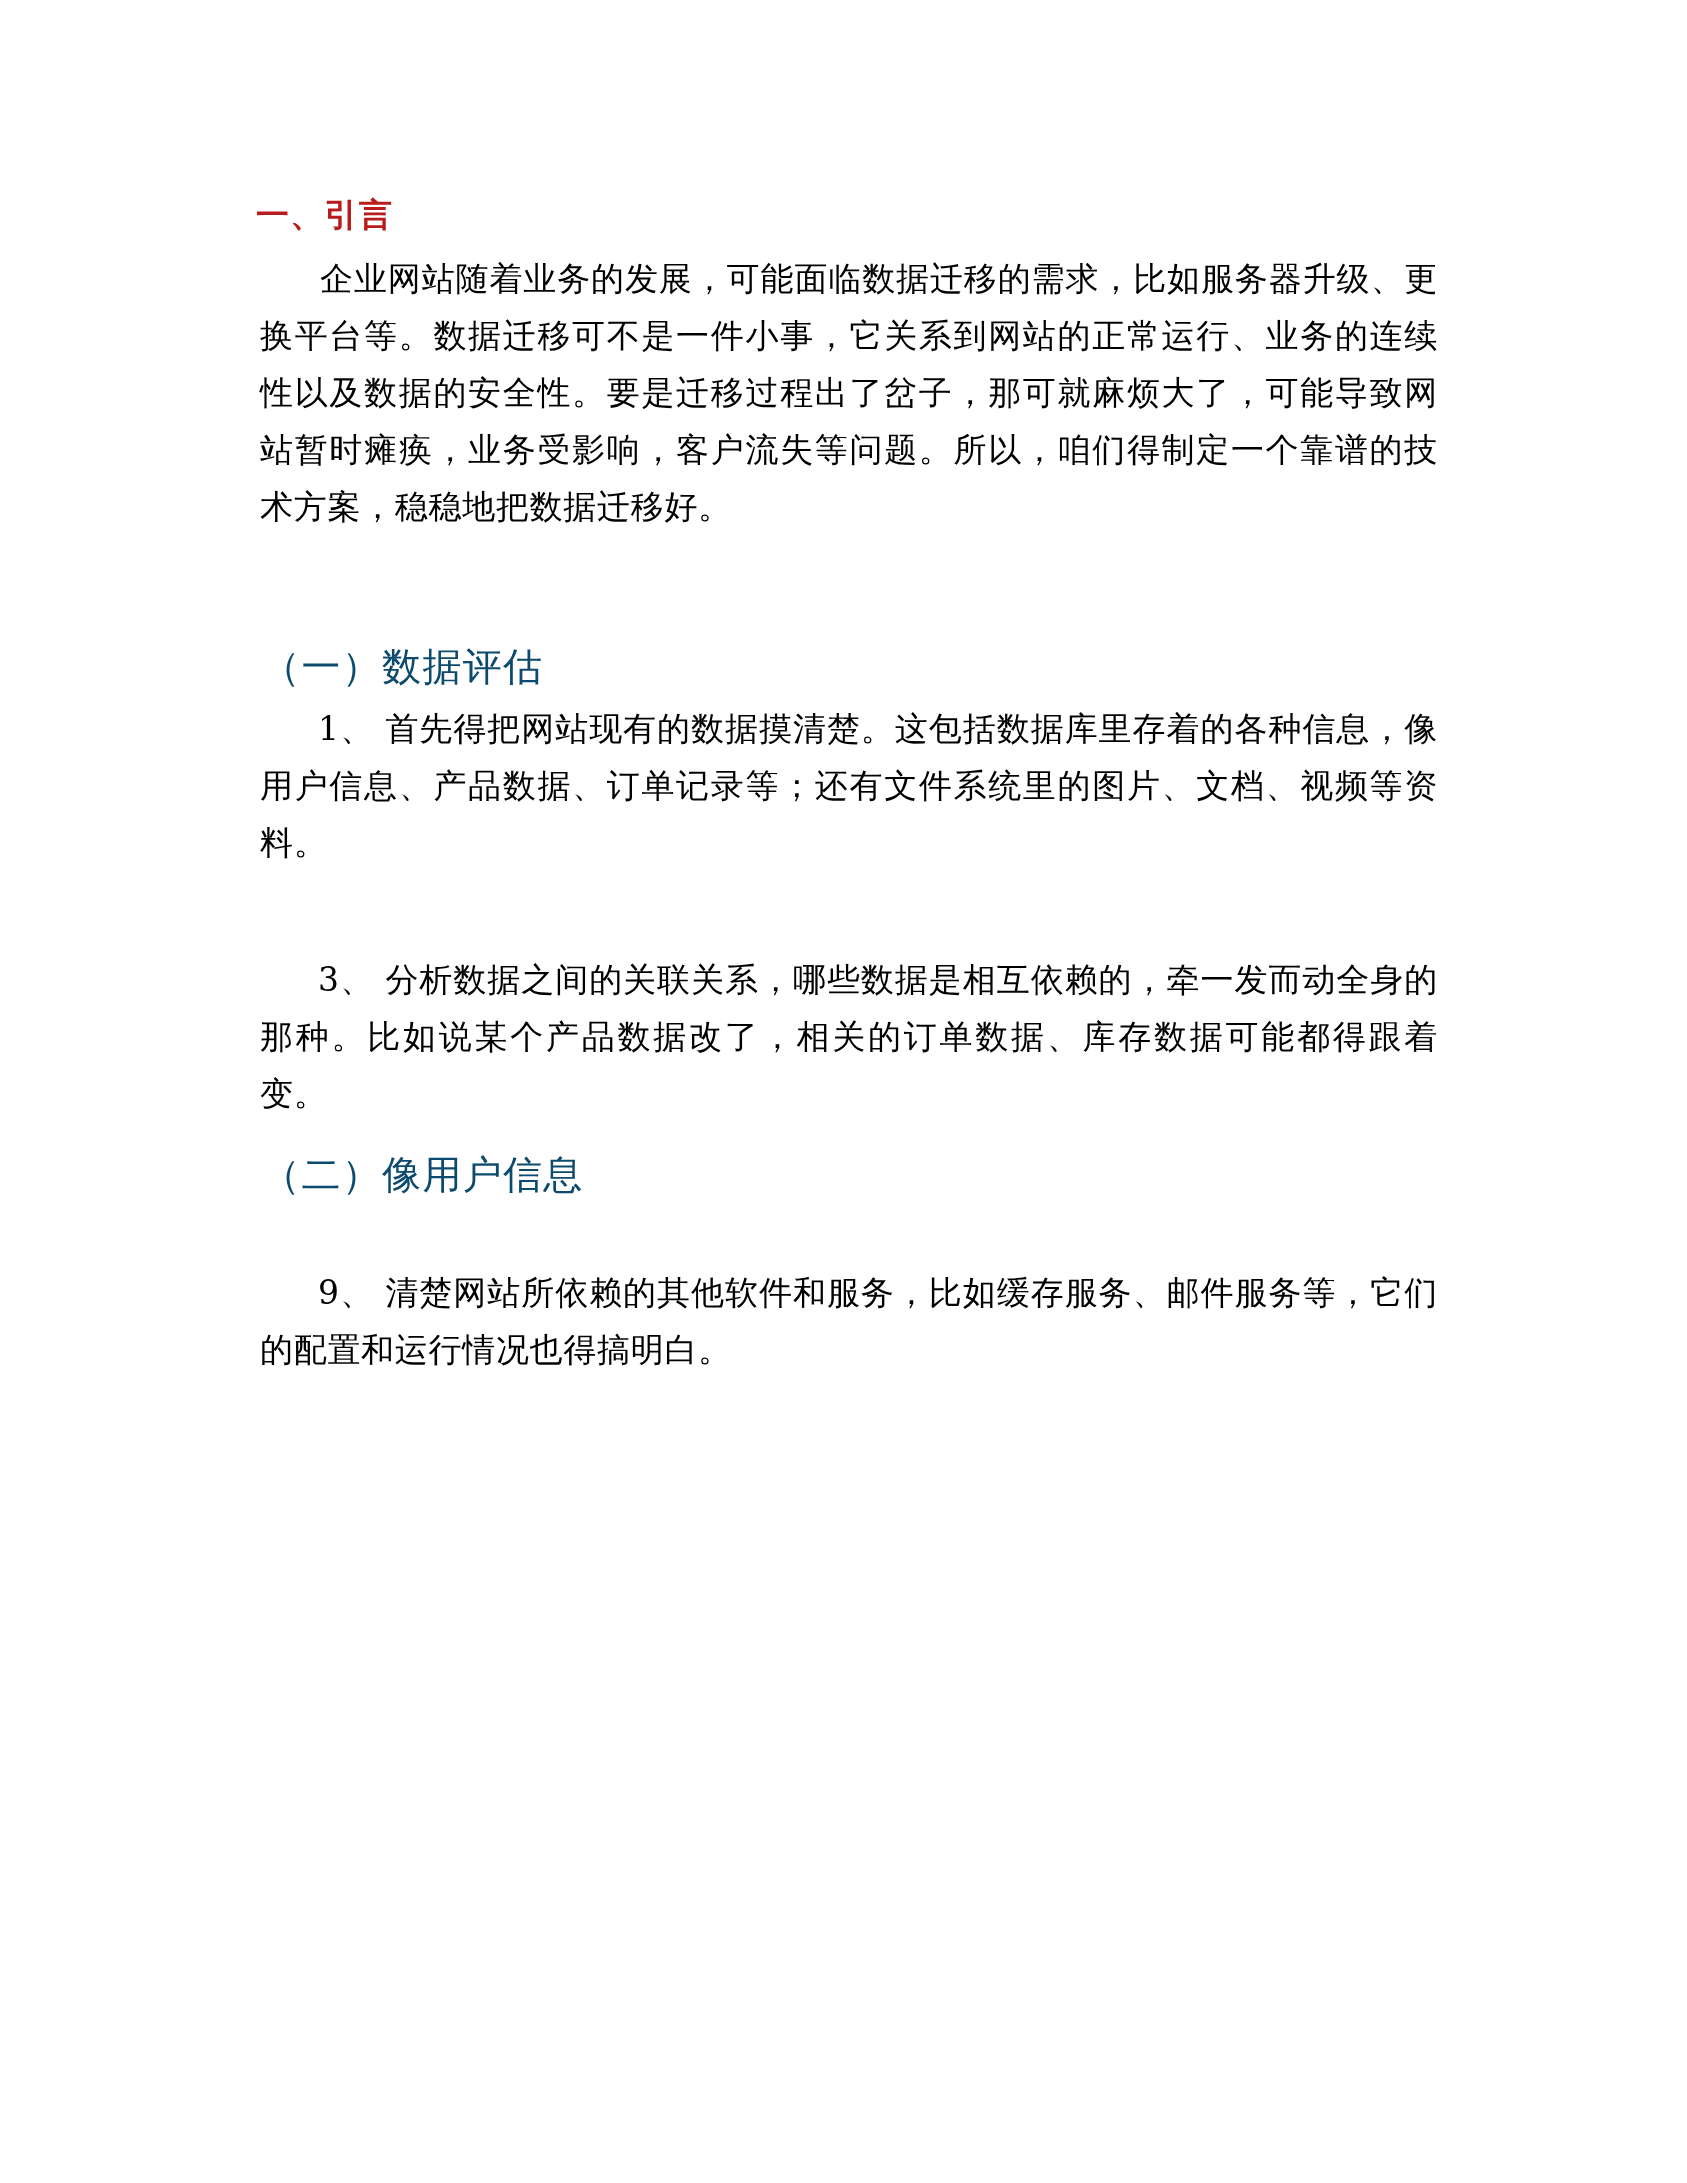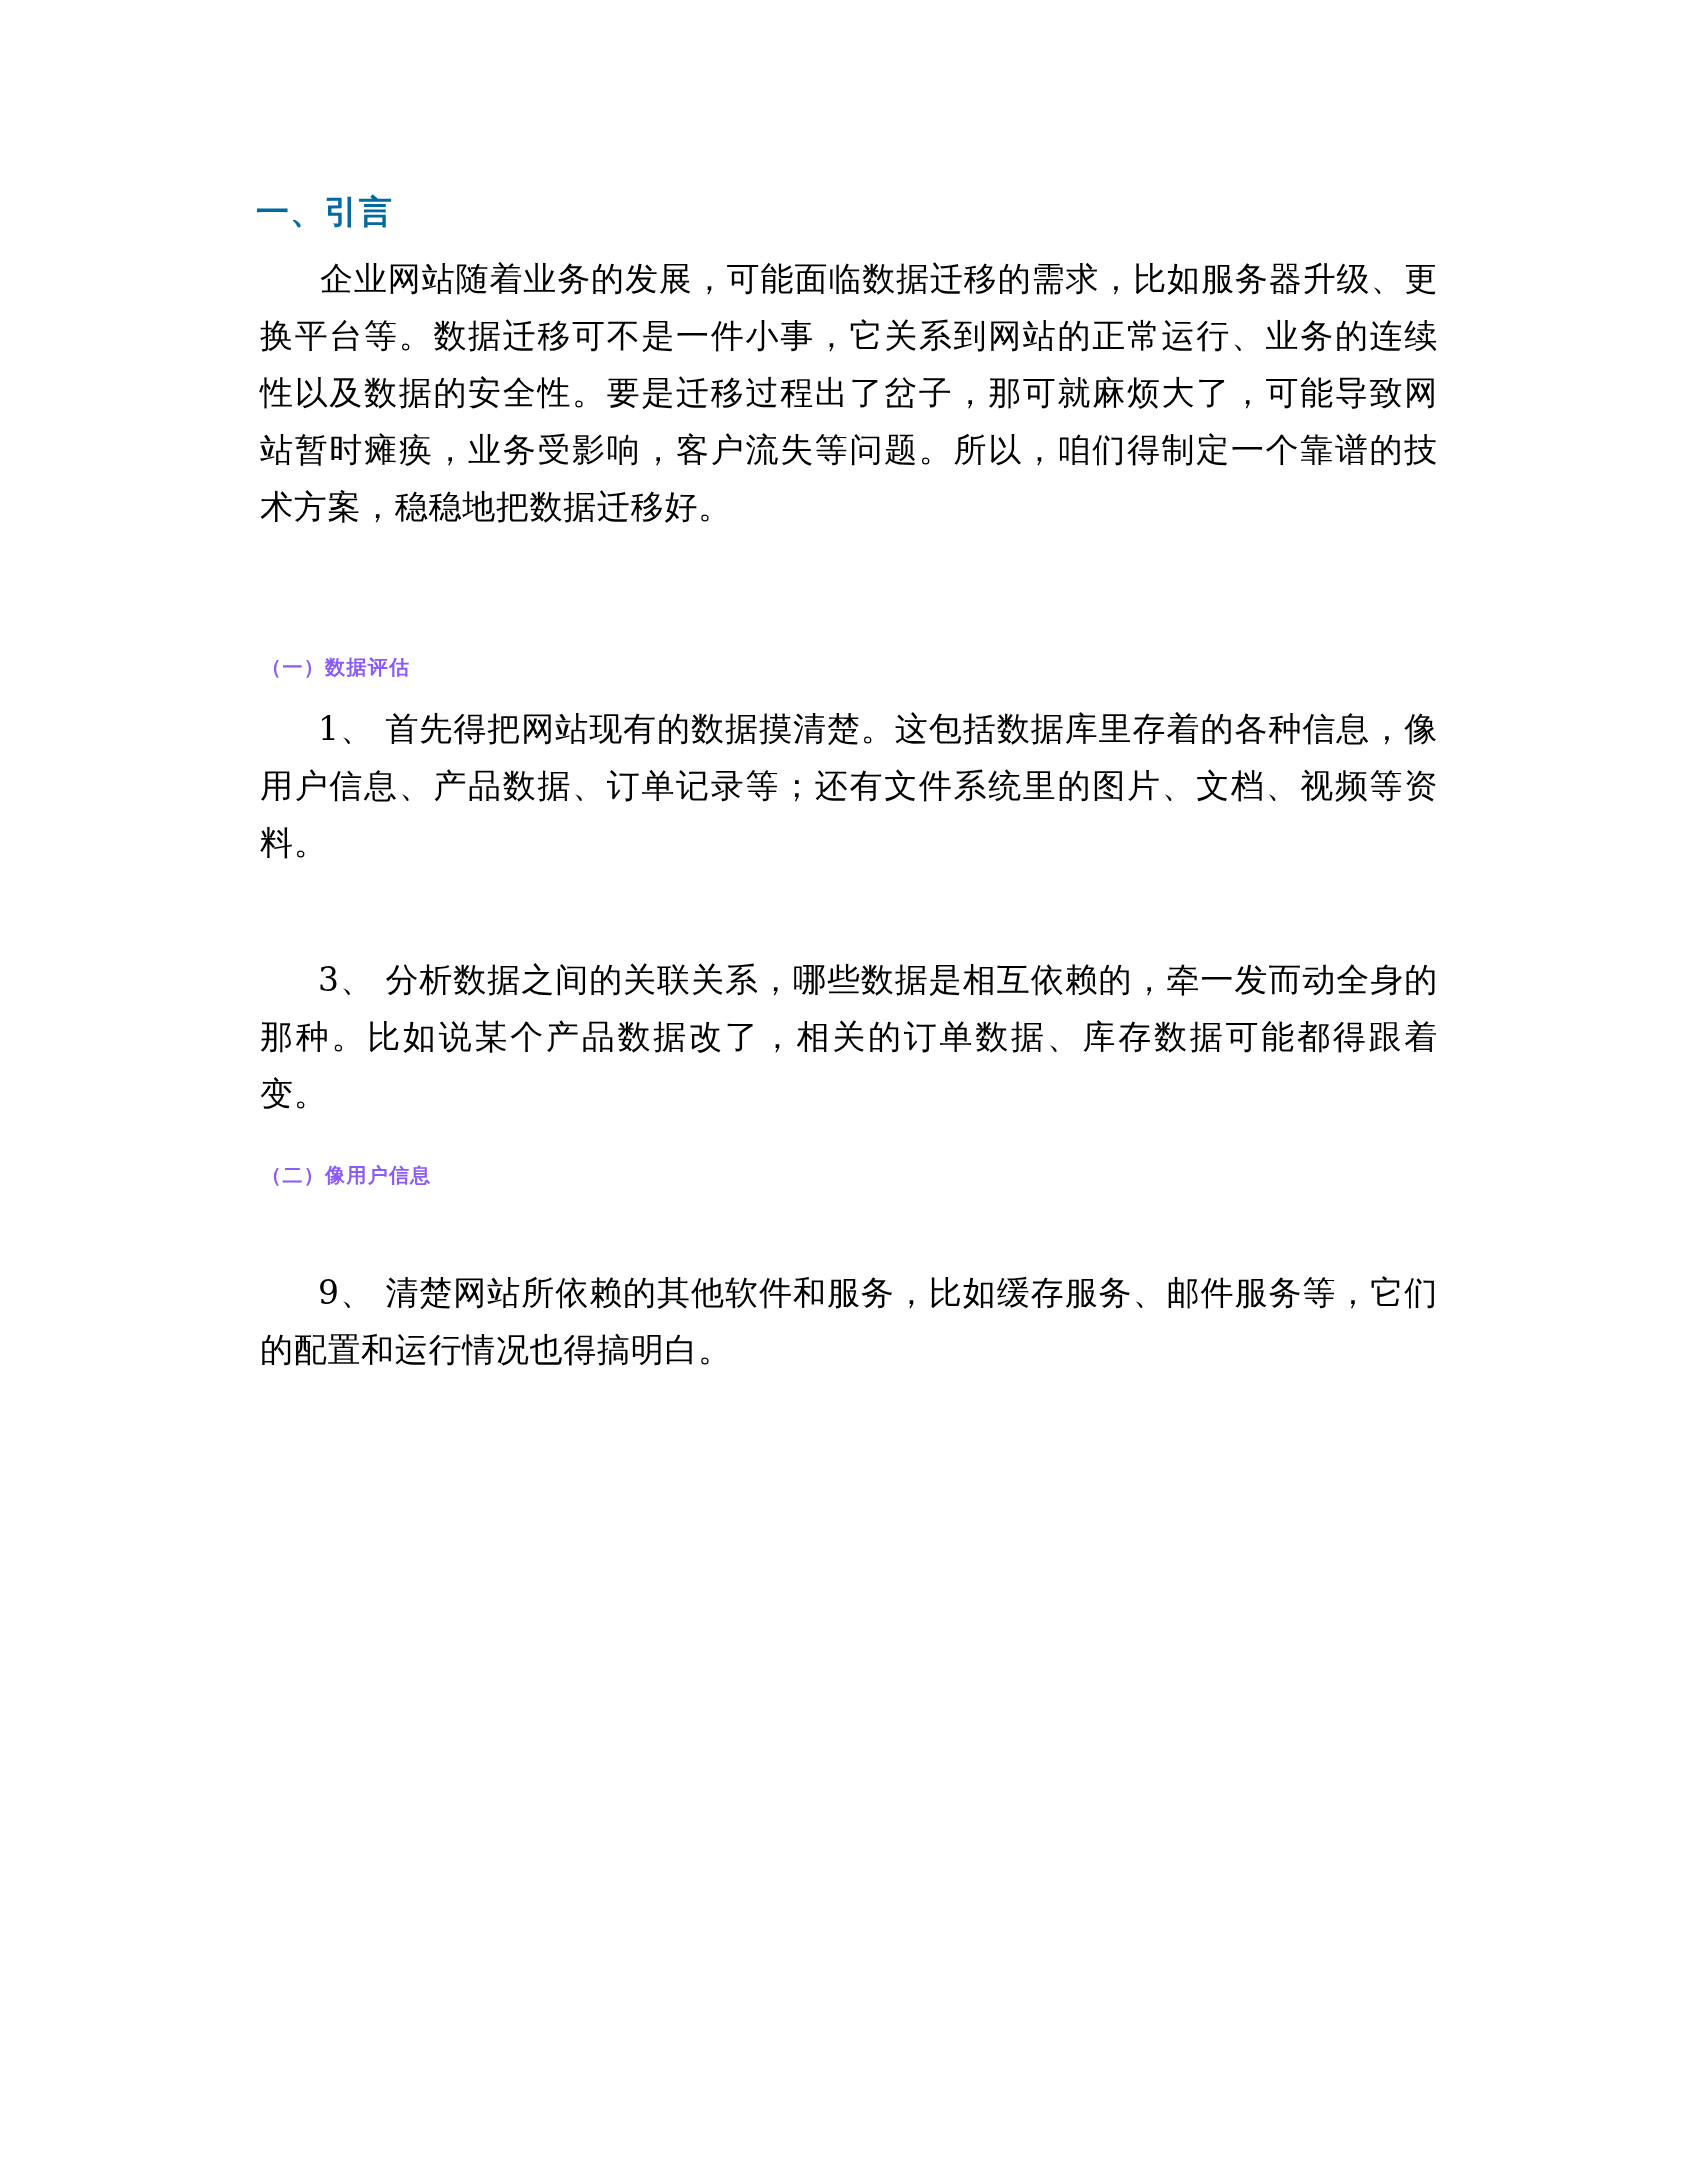--- a/index.html
+++ b/index.html
@@ -1,22 +1,22 @@
 <!DOCTYPE html>
 <html style="font-size:10.6px"><head>
 <meta charset="utf-8">
 <style>
   html, body { margin: 0; padding: 0; background: #ffffff; }
   body { width: 1687px; height: 2183px; position: relative; overflow: hidden;
          font-family: "DejaVu Serif", "Liberation Serif", serif; color: #000; }
   .page { position: absolute; left: 248px; top: 192px; width: 1191px; }
-  .h1 { font-family: Liberation Mono, monospace; font-weight: bold;
-        color: #0369a1; font-size: 33px; line-height: 46px; margin: 0 0 0 8px; letter-spacing: 1.3px; }
-  .h2 { font-family: "DejaVu Sans", "Liberation Sans", sans-serif; font-weight: bold;
-        color: #8b5cf6; font-size: 20px; line-height: 42px; margin: 0 0 0 13.2px; letter-spacing: 1.3px; }
+  .h1 { font-family: Liberation Serif, serif; font-weight: bold;
+        color: #b91c1c; font-size: 33px; line-height: 46px; margin: 0 0 0 8px; letter-spacing: 1.3px; }
+  .h2 { font-family: "DejaVu Sans", "Liberation Sans", sans-serif; font-weight: normal;
+        color: #0c4a6e; font-size: 39px; line-height: 42px; margin: 0 0 0 13.2px; letter-spacing: 1.3px; }
   .p { font-size: 33px; line-height: 57px; margin: 12px; text-indent: 60px; letter-spacing: 0.7px;
        width: 1178px; text-align: justify; }
   .p.num { text-indent: 58px; }
   .gap-s { height: 28px; }
   .gap-m { height: 79px; }
   .gap-h { height: 20px; }
 </style>
 </head>
 <body>
 

